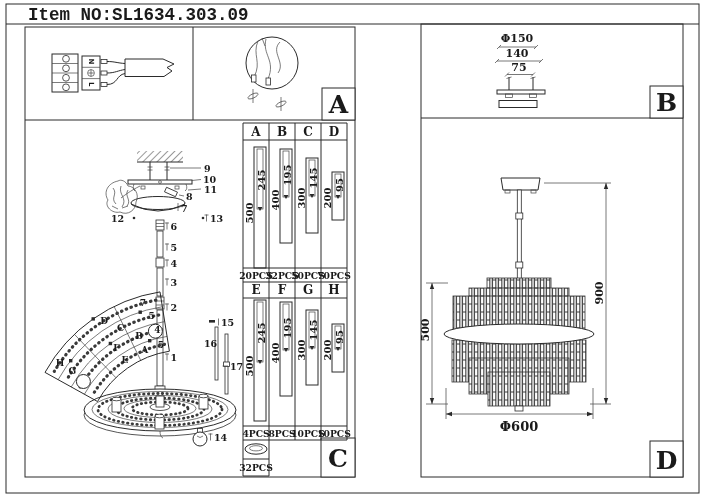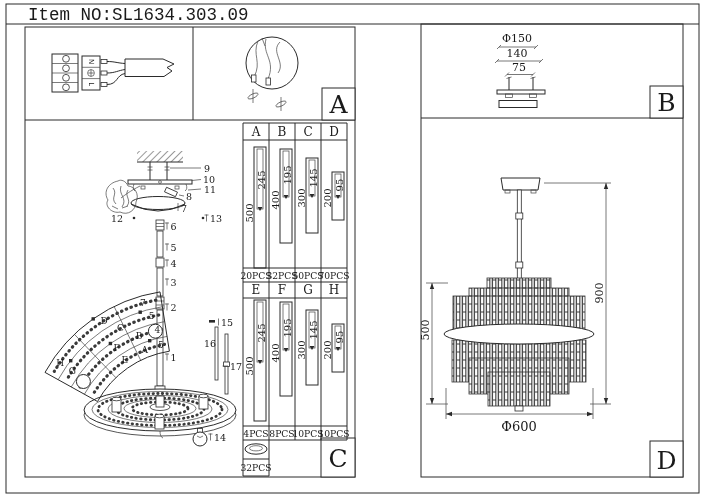--- a/index.html
+++ b/index.html
@@ -1,16 +1,16 @@
 <!DOCTYPE html>
 <html><head>
 <meta charset="utf-8">
 <style>
   html,body{margin:0;padding:0;background:#fff;}
-  .page{position:relative;width:706px;height:500px;background:#fff;overflow:hidden;}
+  .page{position:relative;width:706px;height:500px;background:#fff;overflow:hidden;font-weight:bold;}
   svg{display:block;}
   .ln{fill:none;stroke:#2b2b2b;stroke-width:1;}
   .thin{fill:none;stroke:#444;stroke-width:0.7;}
   .dimln{fill:none;stroke:#555;stroke-width:0.8;}
   .fillw{fill:#fff;stroke:#2b2b2b;stroke-width:1;}
   .fillw7{fill:#fff;stroke:#2b2b2b;stroke-width:0.8;}
   .dark{fill:#2b2b2b;stroke:none;}
   text{font-family:"DejaVu Serif","Liberation Serif",serif;fill:#1a1a1a;}
   .title{font-family:"Liberation Mono","DejaVu Sans Mono",monospace;font-size:17.5px;}
   .plabel{font-size:25px;}

